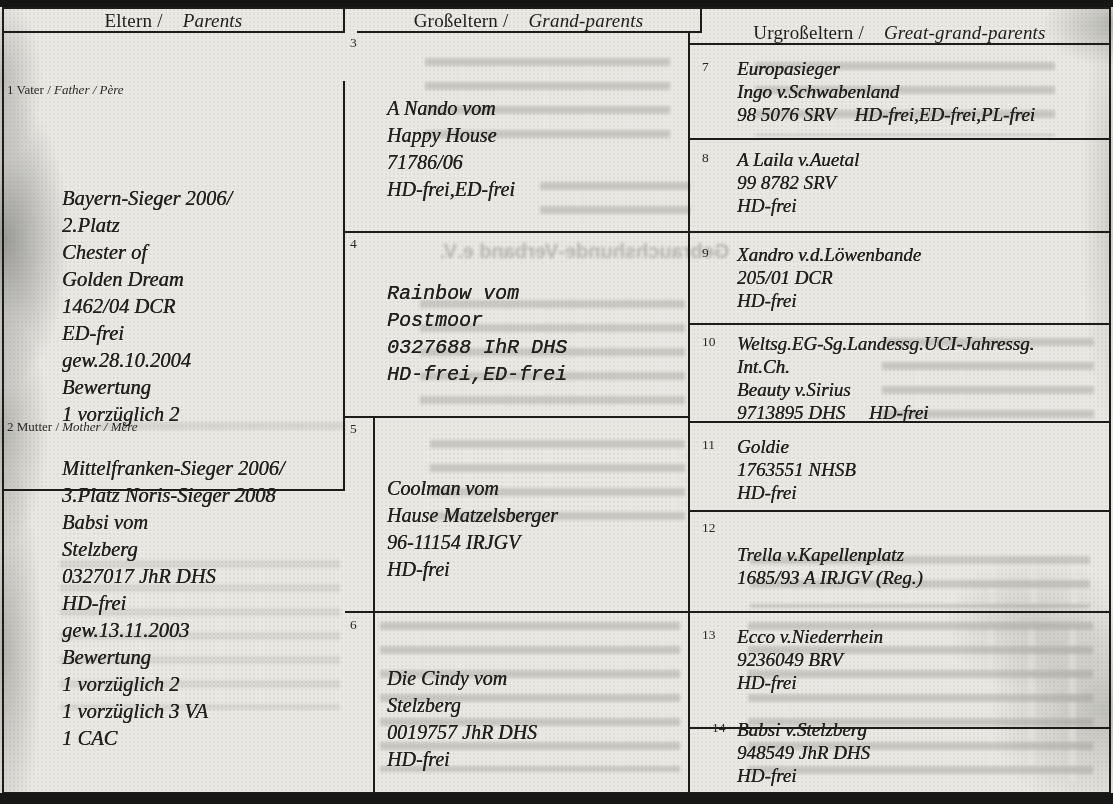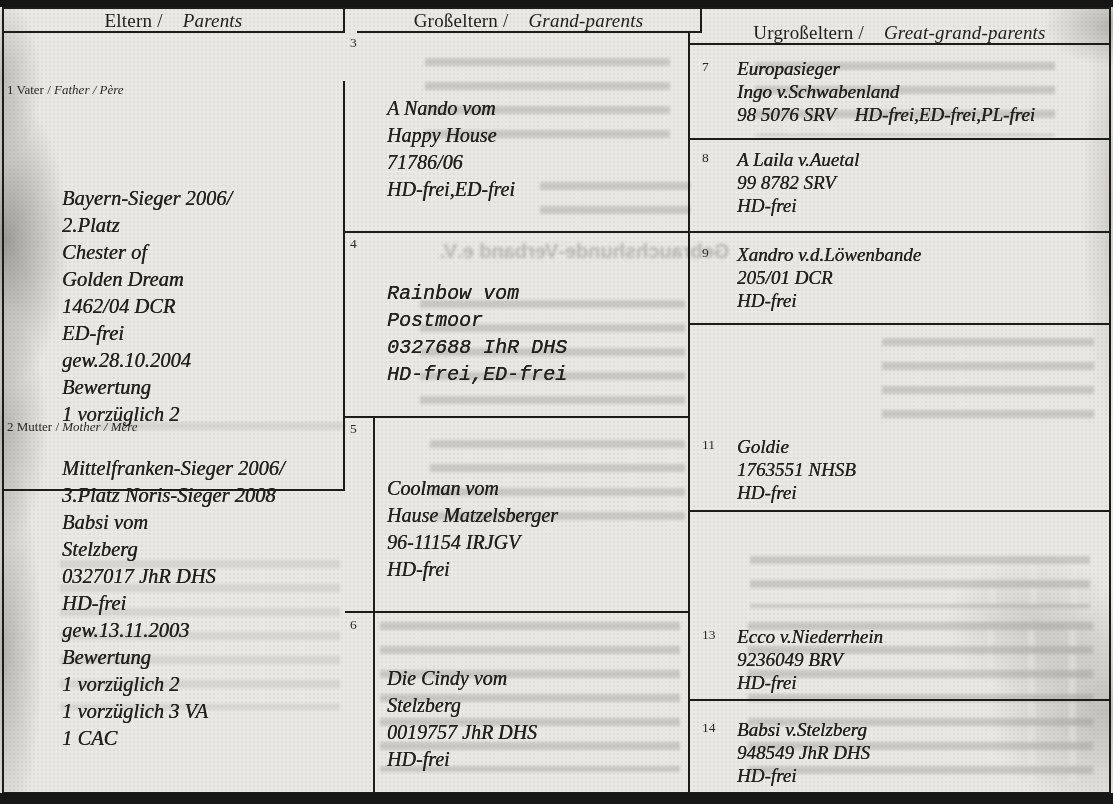--- a/index.html
+++ b/index.html
@@ -182,33 +182,45 @@
       <div class="bodytext b3" style="left:47px; top:8px;">A Laila v.Auetal
 99 8782 SRV
 HD-frei</div>
     </div>
     <div class="cell bb" style="left:686px; top:224px; width:419px; height:92px;">
       <div class="numtag" style="left:12px; top:12px;">9</div>
       <div class="bodytext b3" style="left:47px; top:10px;">Xandro v.d.Löwenbande
 205/01 DCR
 HD-frei</div>
     </div>
+    <div class="cell bb" style="left:686px; top:316px; width:419px; height:98px;">
+      <div class="numtag" style="left:12px; top:9px;">10</div>
+      <div class="bodytext b3" style="left:47px; top:7px;">Weltsg.EG-Sg.Landessg.UCI-Jahressg.
+Int.Ch.
+Beauty v.Sirius
+9713895 DHS     HD-frei</div>
+    </div>
     <div class="cell bb" style="left:686px; top:414px; width:419px; height:89px;">
       <div class="numtag" style="left:12px; top:14px;">11</div>
       <div class="bodytext b3" style="left:47px; top:12px;">Goldie
 1763551 NHSB
 HD-frei</div>
     </div>
-    <div class="cell bb" style="left:686px; top:604px; width:419px; height:88px;">
+    <div class="cell bb" style="left:686px; top:507px; width:419px; height:97px;">
+      <div class="numtag" style="left:12px; top:4px;">12</div>
+      <div class="bodytext b3" style="left:47px; top:27px;">Trella v.Kapellenplatz
+1685/93 A IRJGV (Reg.)</div>
+    </div>
+    <div class="cell bb" style="left:686px; top:604px; width:419px; height:116px;">
       <div class="numtag" style="left:12px; top:14px;">13</div>
       <div class="bodytext b3" style="left:47px; top:12px;">Ecco v.Niederrhein
 9236049 BRV
 HD-frei</div>
     </div>
     <div class="cell" style="left:686px; top:697px; width:419px; height:86px;">
-      <div class="numtag" style="left:12px; top:14px;">14</div>
+      <div class="numtag" style="left:22px; top:14px;">14</div>
       <div class="bodytext b3" style="left:47px; top:12px;">Babsi v.Stelzberg
 948549 JhR DHS
 HD-frei</div>
     </div>
 
   </div>
 </div>
 
 </body></html>

